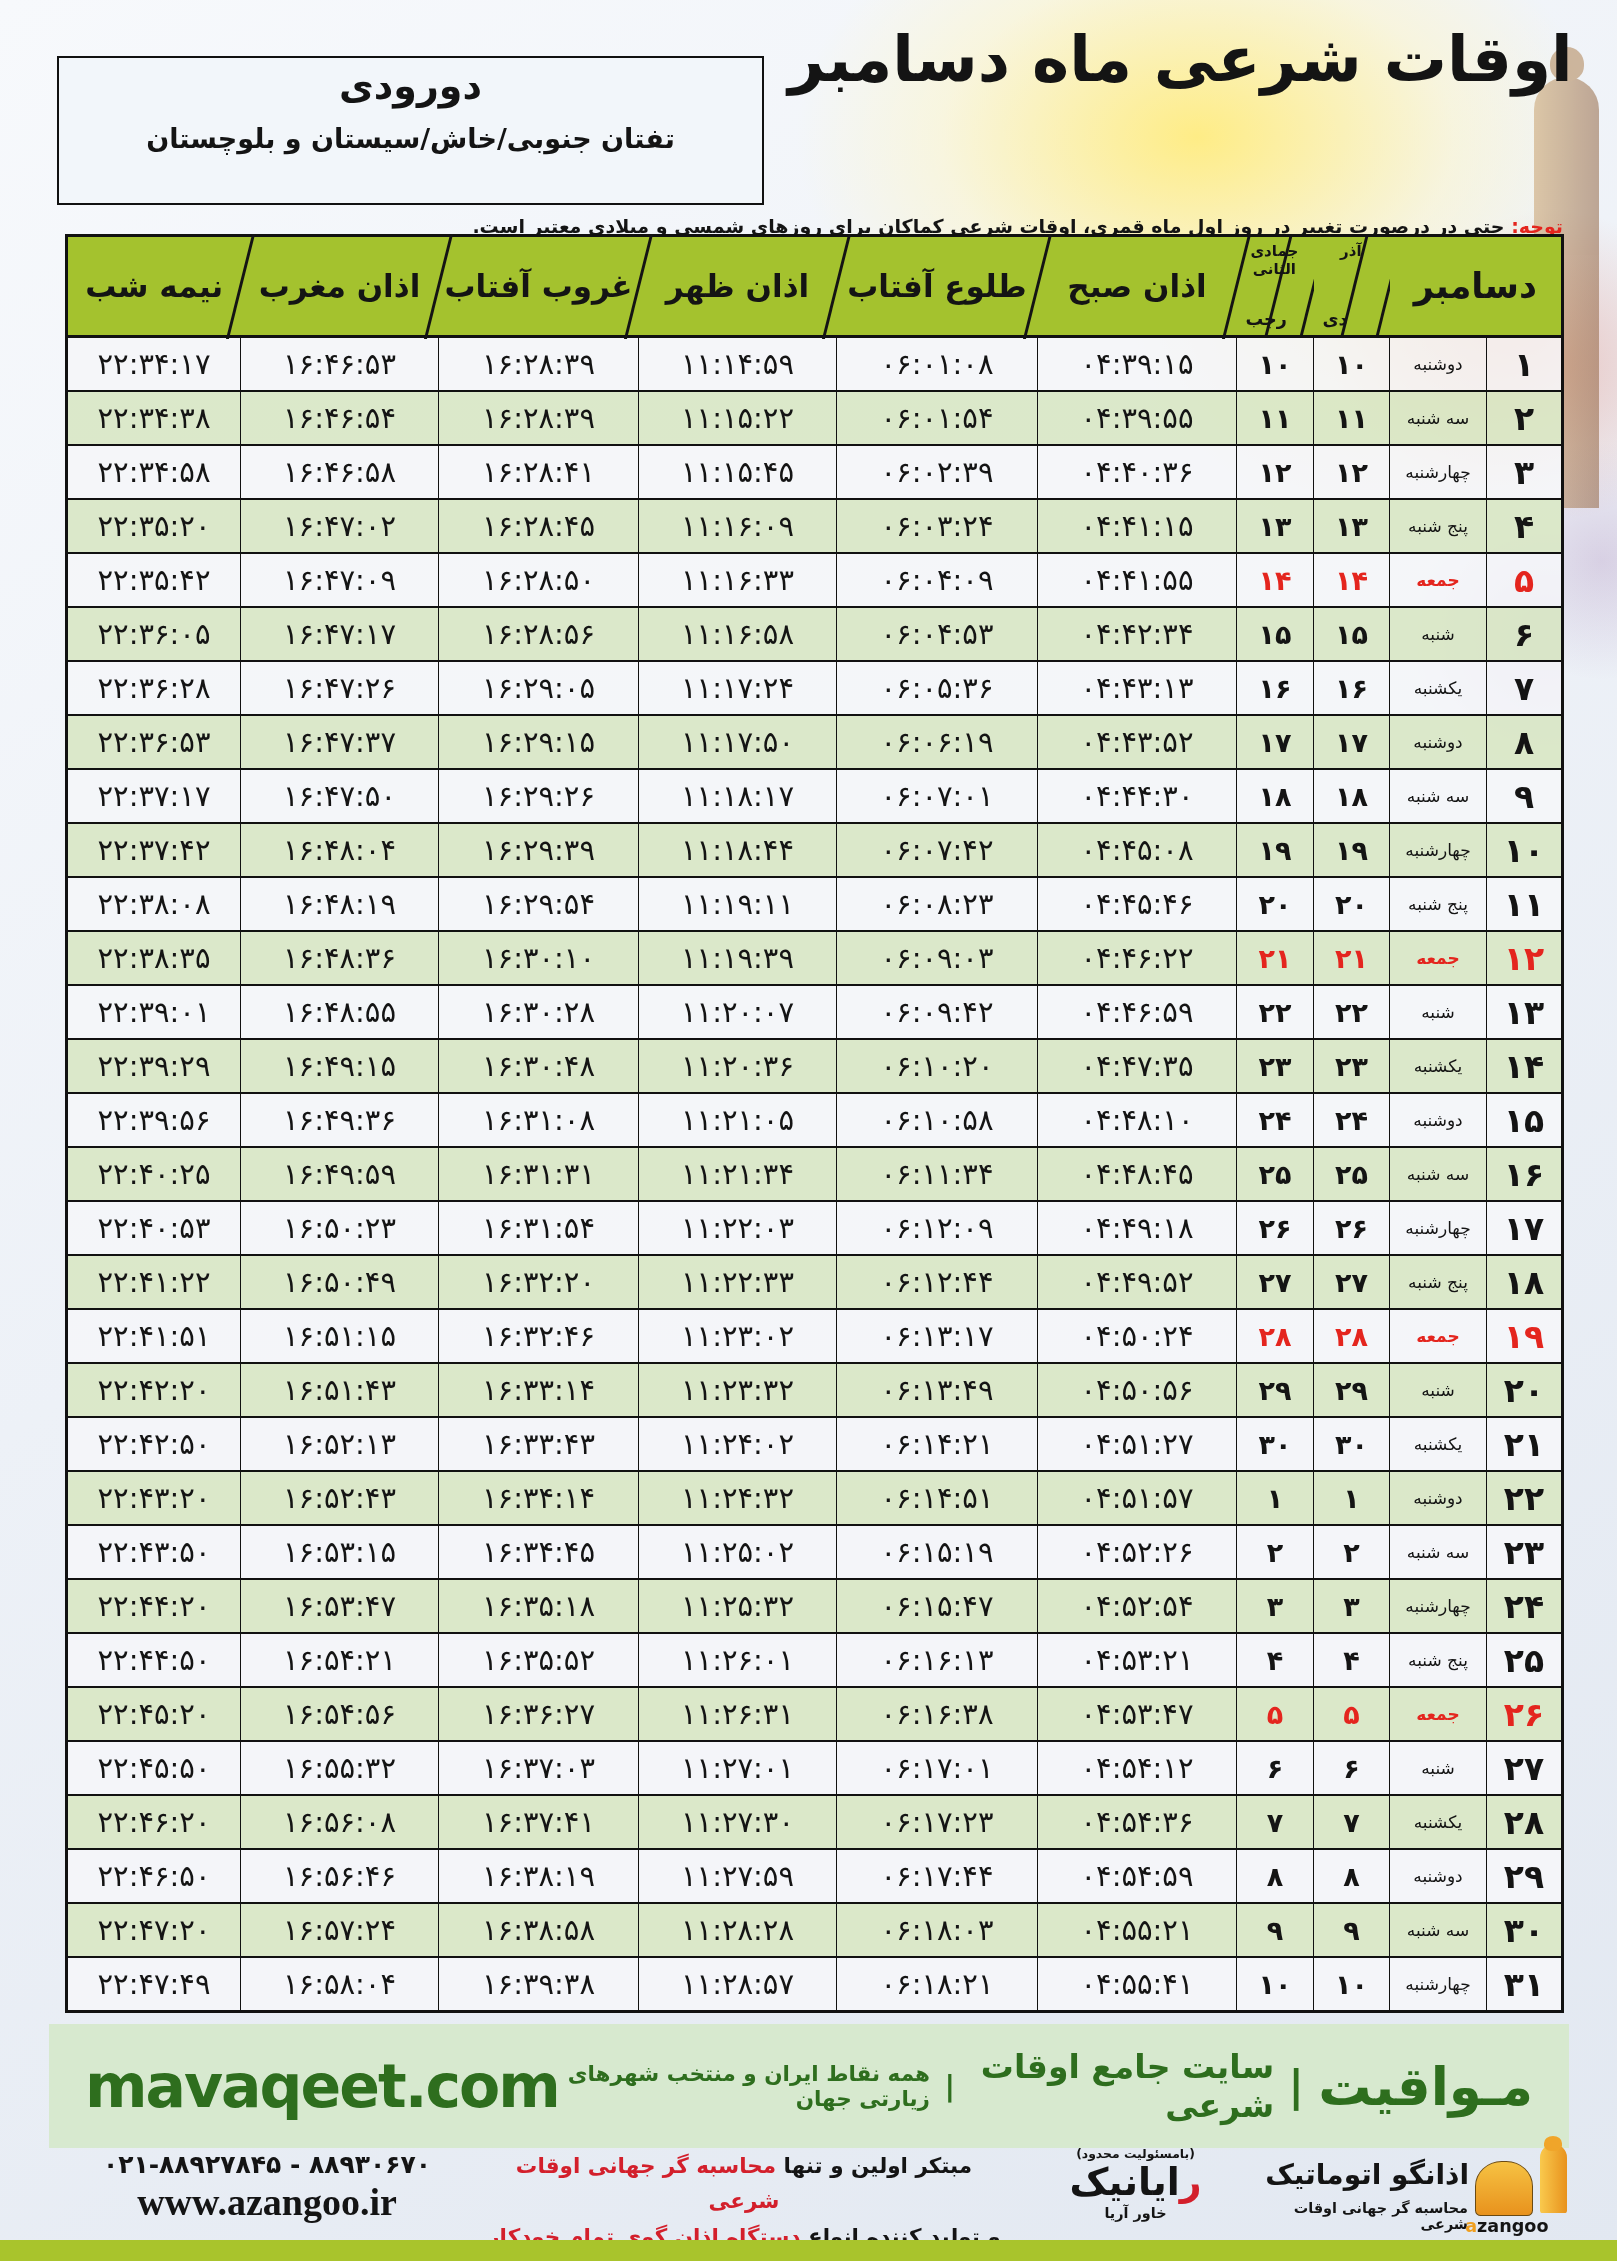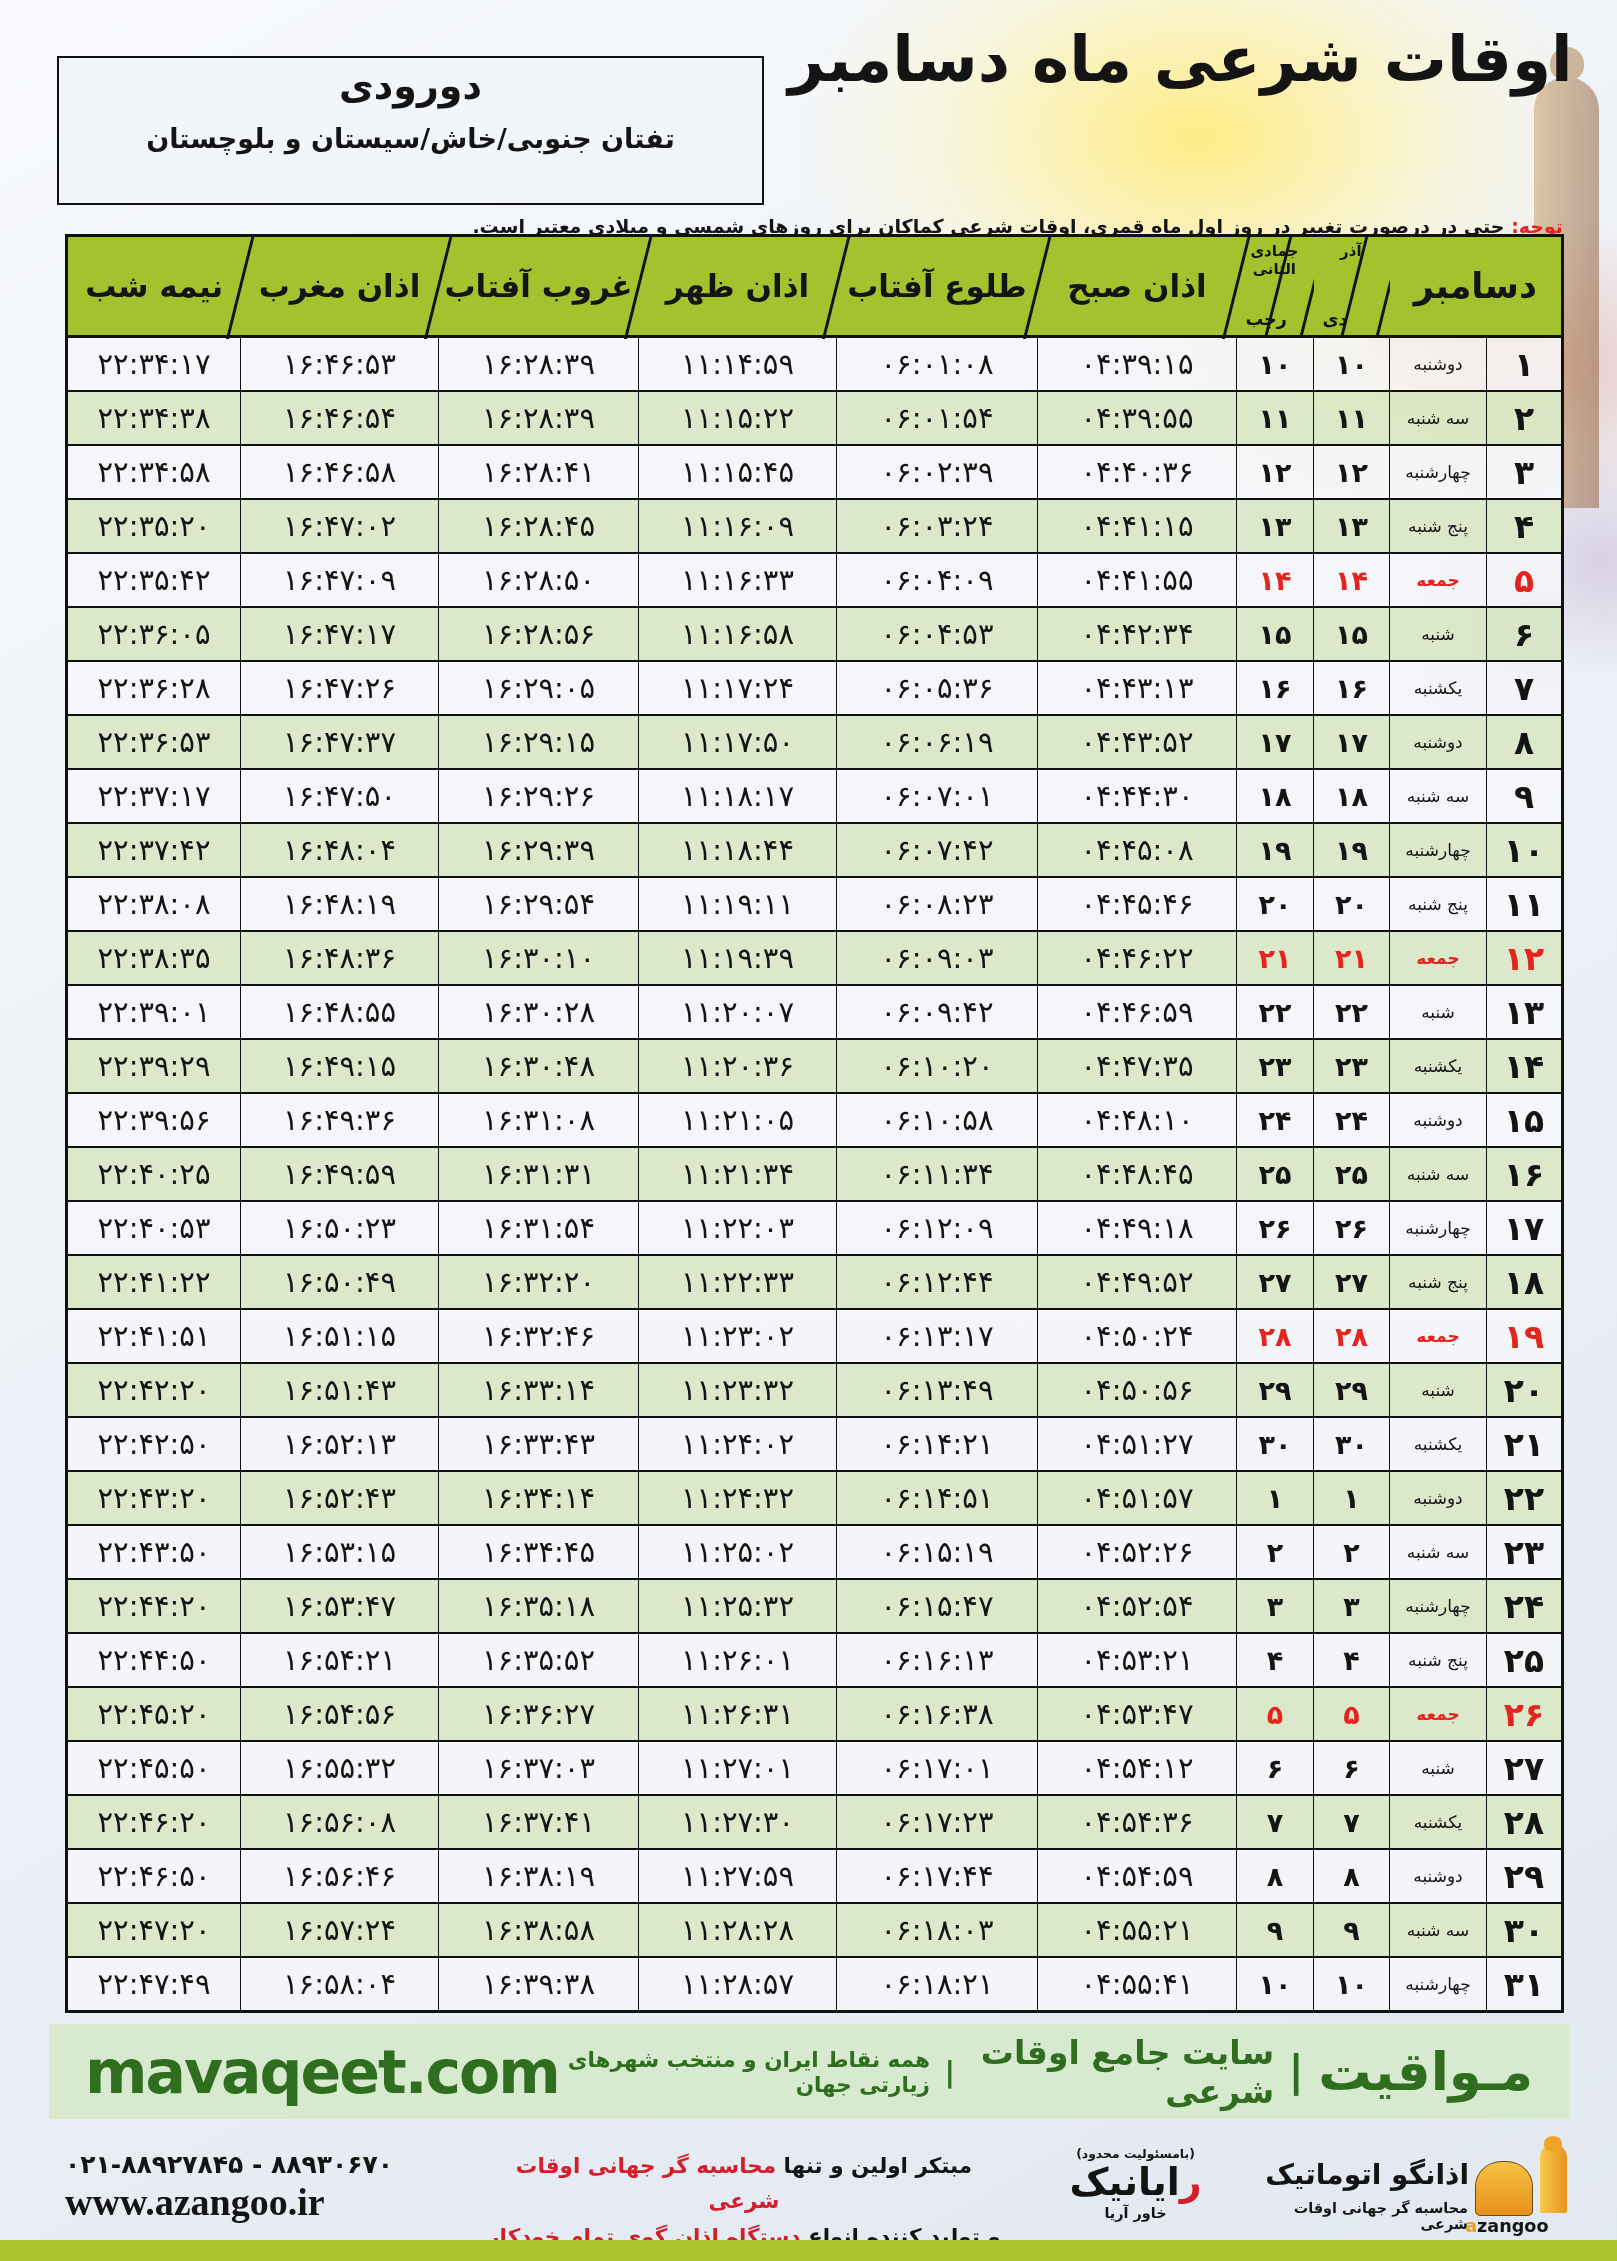--- a/index.html
+++ b/index.html
@@ -53,32 +53,32 @@
      text-align:center;vertical-align:middle;}
   tr.odd td{background:rgba(244,246,249,.84);}
   tr.even td{background:rgba(216,231,196,.90);}
   .c-day{font-size:33px;font-weight:bold;}
   .c-week{font-size:17px;}
   .c-num{font-size:27px;font-weight:bold;}
   .c-time{font-size:29px;}
   tr.fri .c-day, tr.fri .c-week, tr.fri .c-num{color:#e4251e;font-weight:bold;}
 
   
-  .mband{position:absolute;left:49px;right:49px;top:2024px;height:95px;background:#d7e9cf;
+  .mband{position:absolute;left:49px;right:49px;top:2024px;height:124px;background:#d7e9cf;
      display:flex;align-items:center;justify-content:space-between;padding:0 36px;color:#2e6e1e;}
   .m-url{font-size:60px;font-weight:bold;letter-spacing:-2px;direction:ltr;}
   .m-fa{display:flex;align-items:center;gap:14.4px;direction:rtl;}
   .m-brand{font-size:53px;font-weight:bold;}
   .m-sep1{font-size:42px;font-weight:bold;}
   .m-tag1{font-size:33px;font-weight:bold;}
   .m-sep2{font-size:29px;font-weight:bold;}
   .m-tag2{font-size:21.5px;font-weight:bold;}
 
   
-  .contact{position:absolute;left:65px;top:2150px;width:404px;text-align:left;direction:ltr;}
+  .contact{position:absolute;left:65px;top:2150px;width:404px;text-align:center;direction:ltr;}
   .phone{font-size:25px;font-weight:bold;letter-spacing:0.7px;}
   .website{font-size:38px;font-weight:bold;font-family:"Liberation Serif",serif;margin-top:1.3px;}
   .claims{position:absolute;left:483px;top:2148px;width:522px;direction:rtl;text-align:center;
      font-size:21.5px;font-weight:bold;line-height:1.65;}
   .red{color:#d31f2b;}
   .rayanik{position:absolute;left:1028px;top:2146px;width:215px;text-align:center;direction:rtl;}
   .ray-liab{font-size:12.4px;font-weight:bold;}
   .ray-name{font-size:38px;font-weight:bold;line-height:1.15;}
   .ray-name .red{color:#d31f2b;}
   .ray-sub{font-size:14.4px;font-weight:bold;line-height:1.2;}

